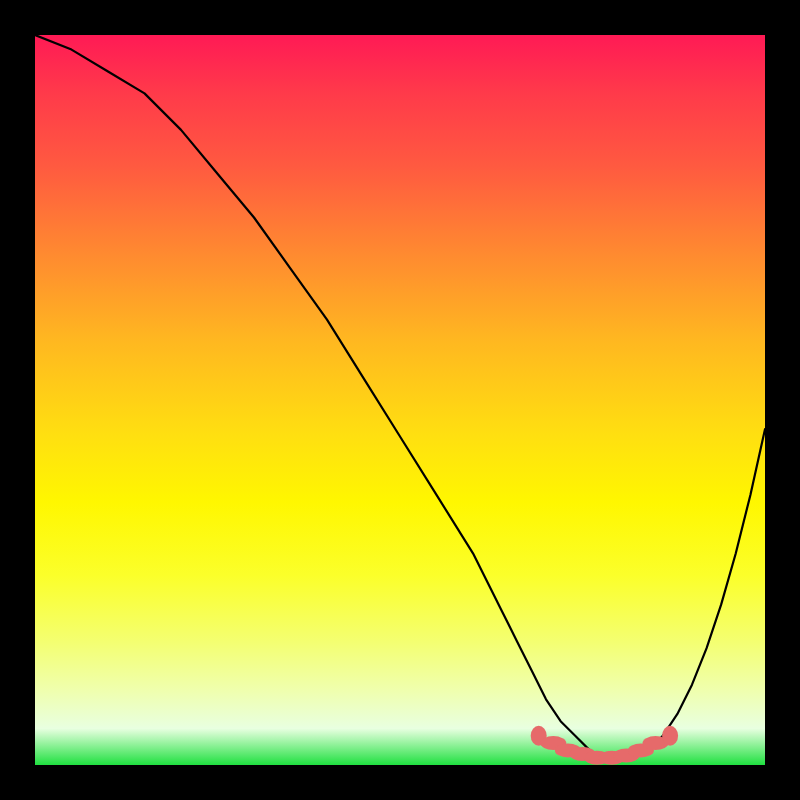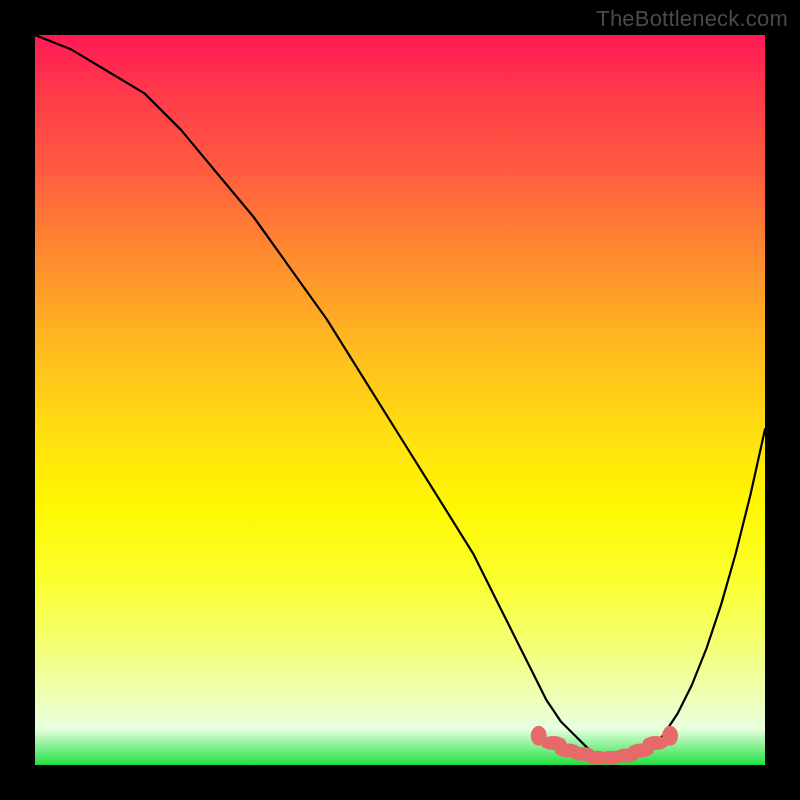--- a/index.html
+++ b/index.html
@@ -52,21 +52,20 @@
     font-size: 22px;
     font-weight: 500;
     letter-spacing: 0.2px;
   }
 </style>
 </head>
 <body>
 
 <div class="frame">
 
-  <div class="attribution">TheBottleneck.com</div>
 
   <div class="plot">
     <svg viewBox="0 0 730 730" preserveAspectRatio="none">
       <path id="curve-path" fill="none" stroke="#000" stroke-width="2.2" stroke-linejoin="round" stroke-linecap="round" d="M0.0 0.0 L36.5 14.6 L73.0 36.5 L109.5 58.4 L146.0 94.9 L182.5 138.7 L219.0 182.5 L255.5 233.6 L292.0 284.7 L328.5 343.1 L365.0 401.5 L401.5 459.9 L438.0 518.3 L452.6 547.5 L467.2 576.7 L481.8 605.9 L496.4 635.1 L511.0 664.3 L525.6 686.2 L540.2 700.8 L554.8 715.4 L569.4 722.7 L584.0 722.7 L598.6 722.7 L613.2 715.4 L627.8 700.8 L642.4 678.9 L657.0 649.7 L671.6 613.2 L686.2 569.4 L700.8 518.3 L715.4 459.9 L730.0 394.2"></path>
       <g id="cluster-group">
           <ellipse cx="503.7" cy="700.8" rx="8" ry="10" fill="#e66a6a"></ellipse>
           <ellipse cx="518.3" cy="708.1" rx="13" ry="7" fill="#e66a6a"></ellipse>
           <ellipse cx="532.9" cy="715.4" rx="13" ry="7" fill="#e66a6a"></ellipse>
           <ellipse cx="547.5" cy="719.0" rx="13" ry="7" fill="#e66a6a"></ellipse>
           <ellipse cx="562.1" cy="722.7" rx="13" ry="7" fill="#e66a6a"></ellipse>

